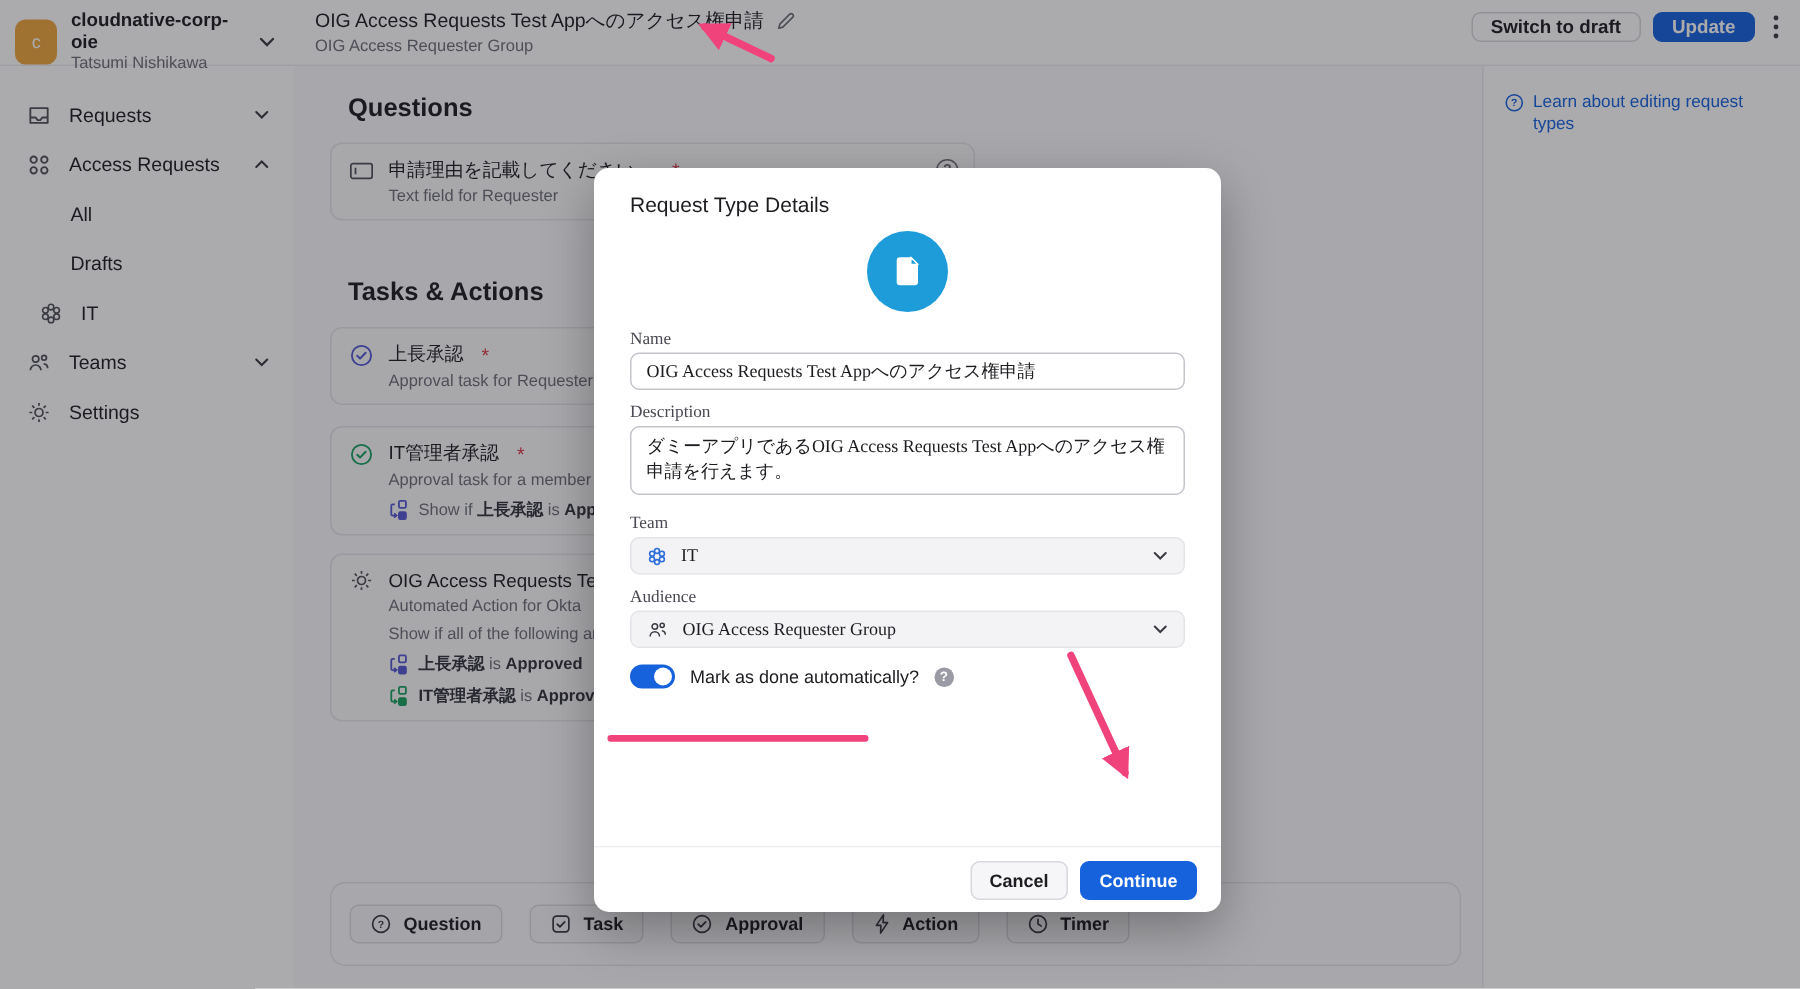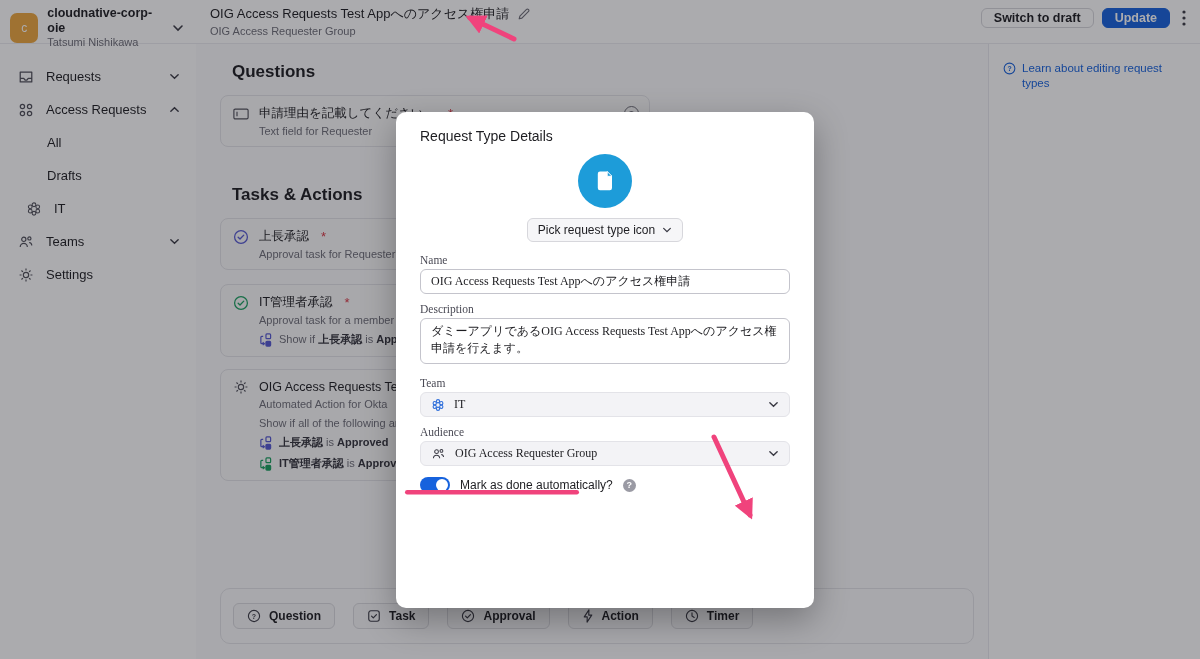--- a/index.html
+++ b/index.html
@@ -406,30 +406,20 @@
 
   <div class="icon-wrap">
     <div class="icon-circle">
       <svg width="24" height="24" viewBox="0 0 24 24">
         <path d="M7 2.5h7.2L19 7.3V19a2.2 2.2 0 0 1-2.2 2.2H7A2.2 2.2 0 0 1 4.8 19V4.7A2.2 2.2 0 0 1 7 2.5z" fill="#fff"></path>
         <path d="M14.2 2.5v4.8H19z" fill="#1d9cd9" stroke="#fff" stroke-width="1" stroke-linejoin="round"></path>
       </svg>
     </div>
   </div>
 
-  <div class="pick-wrap">
-    <button class="pick-btn">
-      <span>Pick request type icon</span>
-      <span>
-        <svg width="10" height="10" viewBox="0 0 12 12">
-            <path d="M2 4l4 4 4-4" fill="none" stroke="#3a3a44" stroke-width="1.5" stroke-linecap="round"></path>
-          </svg>
-      </span>
-    </button>
-  </div>
 
   <div class="fgroup">
     <div class="flabel">Name</div>
     <input class="finput" type="text" value="OIG Access Requests Test Appへのアクセス権申請" style="">
   </div>
 
   <div class="fgroup">
     <div class="flabel">Description</div>
     <textarea class="ftextarea" style="">ダミーアプリであるOIG Access Requests Test Appへのアクセス権申請を行えます。</textarea>
   </div>
@@ -481,20 +471,24 @@
   </div>
 
   <div class="toggle-row">
     <div class="toggle">
         <div class="knob"></div>
       </div>
     <span class="toggle-label">Mark as done automatically?</span>
     <span class="toggle-help">?</span>
   </div>
 
+  <div class="modal-footer">
+    <button class="btn btn-secondary btn-sm" style="background:#f6f6f8">Cancel</button>
+    <button class="btn btn-primary btn-sm">Continue</button>
+  </div>
 </div>
 
 <svg class="annotations" width="1200" height="659" viewBox="0 0 1200 659">
   <defs>
     <marker id="ah" viewBox="0 0 10 10" refX="7.5" refY="5" markerWidth="4" markerHeight="4" orient="auto-start-reverse">
       <path d="M0 0L10 5L0 10z" fill="#f0437c"></path>
     </marker>
   </defs>
   <line x1="514" y1="39" x2="470" y2="18" stroke="#f0437c" stroke-width="5" stroke-linecap="round" marker-end="url(#ah)"></line>
   <line x1="714" y1="437" x2="750" y2="515" stroke="#f0437c" stroke-width="5" stroke-linecap="round" marker-end="url(#ah)"></line>

